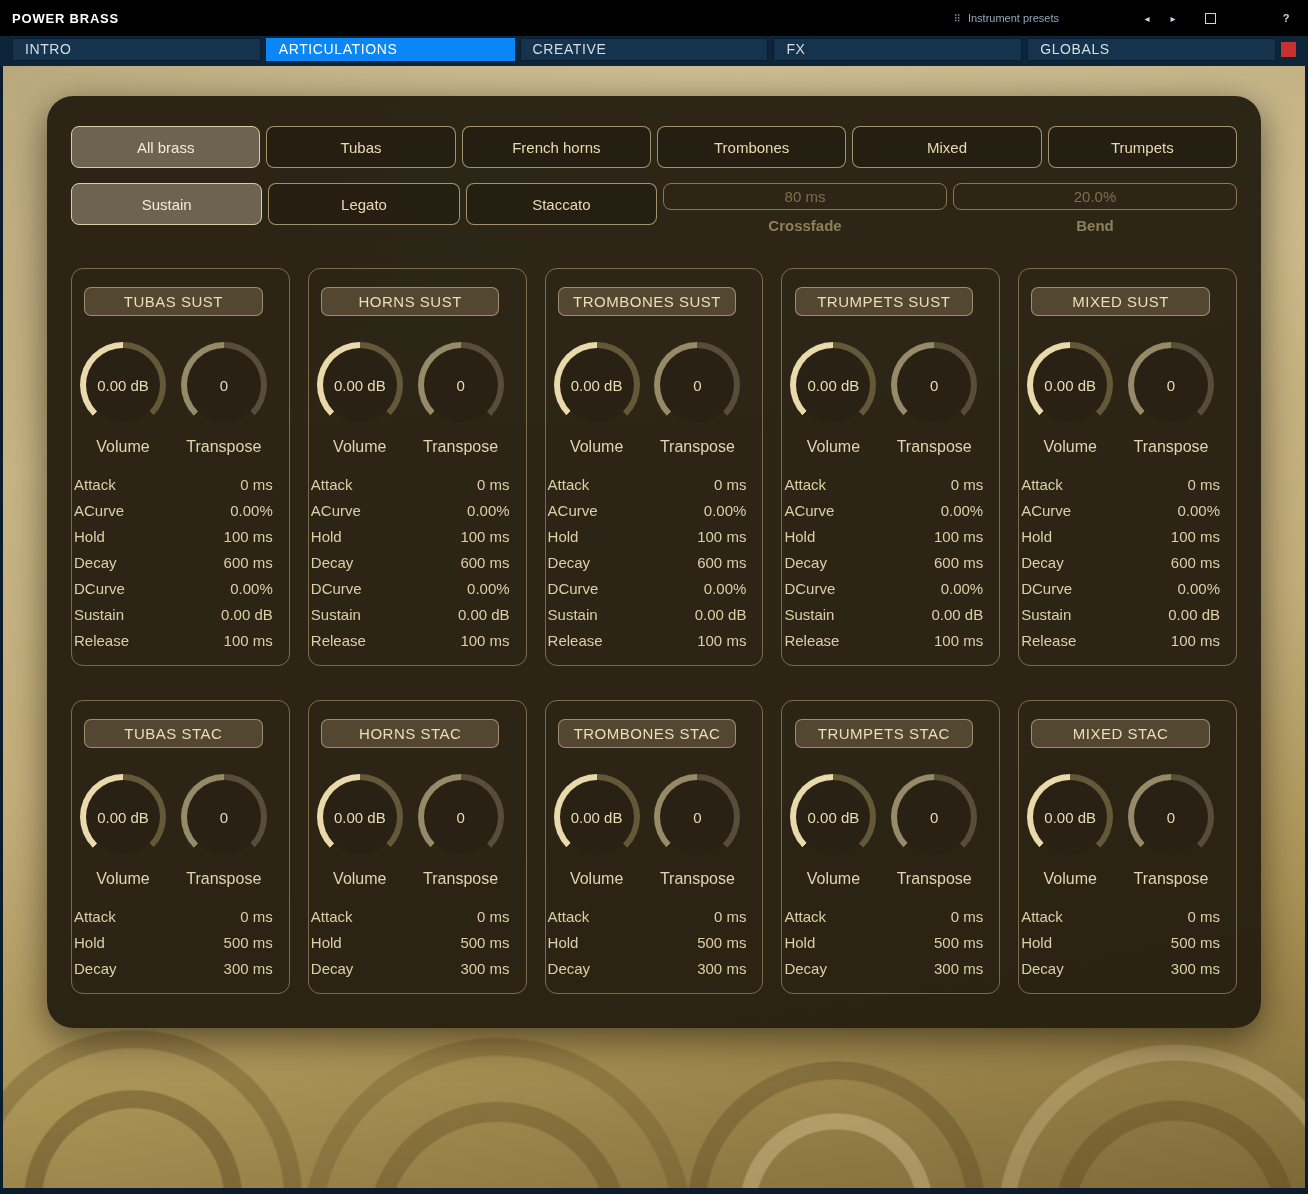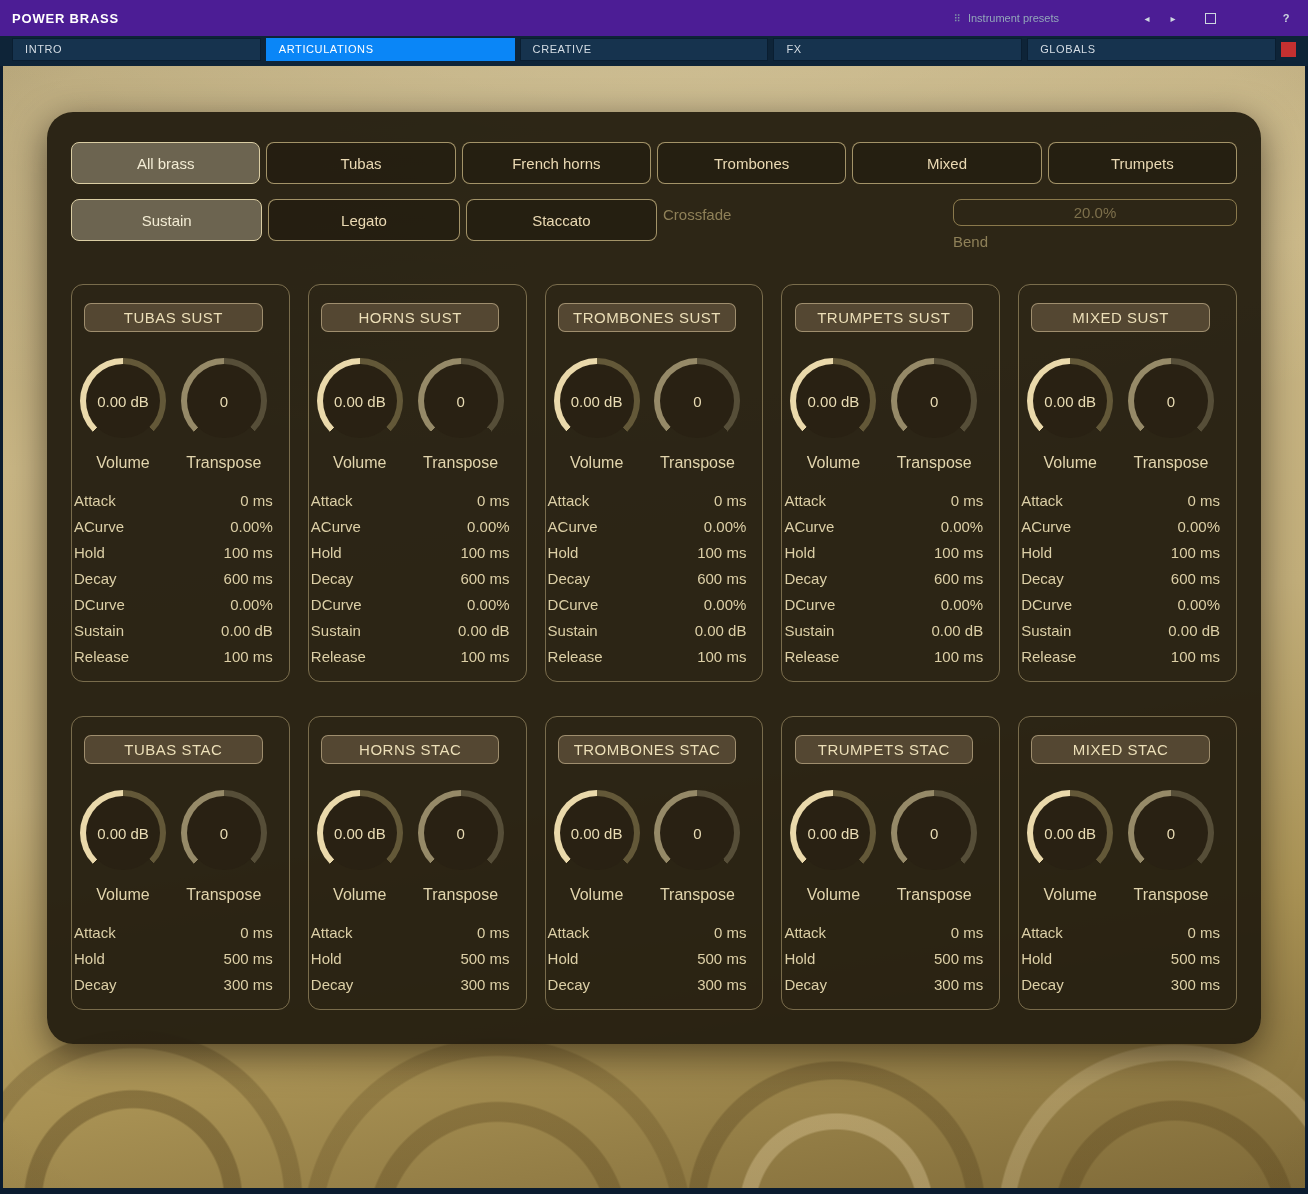--- a/index.html
+++ b/index.html
@@ -1,58 +1,58 @@
 <!DOCTYPE html>
 <html><head>
 <meta charset="utf-8">
 <style>
   * { margin:0; padding:0; box-sizing:border-box; }
   body { font-family:"Liberation Sans", sans-serif; background:#05101d; }
   .window { width:1308px; height:1194px; background:#0b1c2f; overflow:hidden; position:relative; }
 
   
-  .titlebar { height:36px; background:#4c1d95; display:flex; align-items:center; padding:8px 12px; }
+  .titlebar { height:36px; background:#000000; display:flex; align-items:center; padding:8px 12px; }
   .app-title { color:#ffffff; font-size:13px; font-weight:bold; letter-spacing:0.8px; }
   .tb-right { margin-left:auto; display:flex; align-items:center; }
   .presets-btn { display:flex; align-items:center; gap:6px; color:#93a7ba; font-size:11px; cursor:pointer; margin-right:78px; }
   .grid-icon { font-size:10px; letter-spacing:1px; color:#7f94a8; }
   .tb-icon { color:#cdd7e0; font-size:11px; width:20px; text-align:center; cursor:pointer; }
   .tb-icon.arrow { font-size:10px; margin-right:6px; }
   .tb-icon.win { margin-left:16px; border:1px solid #cdd7e0; width:11px; height:11px; font-size:0; }
   .tb-icon.help { margin-left:60px; font-weight:bold; }
 
   
   .tabbar { height:30px; background:#0e2438; display:flex; align-items:center; gap:5px; padding:0 12px 4px 12px; }
-  .tab { flex:1; height:23px; background:#16334e; border:1px solid #0a1e31; color:#d5dde4; font-size:11px; letter-spacing:0.6px; display:flex; align-items:center; padding-left:12px; cursor:pointer; }
+  .tab { flex:1; height:23px; background:#16334e; border:1px solid #0a1e31; color:#d5dde4; font-size:14px; letter-spacing:0.6px; display:flex; align-items:center; padding-left:12px; cursor:pointer; }
   .tab.active { background:#0a86f7; color:#ffffff; border-color:#0a86f7; }
   .record-square { width:15px; height:15px; background:#c53030; flex:0 0 auto; }
 
   
   .content { position:relative; height:1122px; border-left:3px solid #0b1c2f; border-right:3px solid #0b1c2f; overflow:hidden;
     background:
       radial-gradient(circle at 10% 101%, transparent 90px, rgba(60,42,12,0.30) 92px, rgba(60,42,12,0.30) 108px, transparent 110px, transparent 150px, rgba(60,42,12,0.22) 152px, rgba(60,42,12,0.22) 168px, transparent 170px),
       radial-gradient(circle at 38% 104%, transparent 110px, rgba(70,50,15,0.26) 112px, rgba(70,50,15,0.26) 130px, transparent 132px, transparent 176px, rgba(70,50,15,0.20) 178px, rgba(70,50,15,0.20) 194px, transparent 196px),
       radial-gradient(circle at 64% 102%, transparent 80px, rgba(255,235,190,0.28) 82px, rgba(255,235,190,0.28) 96px, transparent 98px, transparent 130px, rgba(60,42,12,0.24) 132px, rgba(60,42,12,0.24) 148px, transparent 150px),
       radial-gradient(circle at 90% 103%, transparent 100px, rgba(70,50,15,0.26) 102px, rgba(70,50,15,0.26) 120px, transparent 122px, transparent 160px, rgba(255,235,190,0.22) 162px, rgba(255,235,190,0.22) 176px, transparent 178px),
       radial-gradient(ellipse 140% 80% at 50% -10%, rgba(255,244,210,0.35), transparent 60%),
       radial-gradient(ellipse 120% 120% at 50% 50%, transparent 55%, rgba(50,34,8,0.38) 100%),
       linear-gradient(170deg, #b2a072 0%, #c8b584 30%, #c2ae7a 55%, #a99254 78%, #7f6a38 100%);
   }
   .bottombar { height:6px; background:#0b1c2f; }
 
   
-  .main-panel { position:absolute; left:44px; right:44px; top:30px; height:932px; background:rgba(36,29,16,0.95); border-radius:26px; box-shadow:0 10px 36px rgba(15,8,0,0.55); padding:30px 24px;margin-top:16px; }
+  .main-panel { position:absolute; left:44px; right:44px; top:30px; height:932px; background:rgba(36,29,16,0.95); border-radius:26px; box-shadow:0 10px 36px rgba(15,8,0,0.55); padding:30px 24px; }
 
   .btn-row { display:flex; gap:6px; align-items:flex-start; }
   .btn-row + .btn-row { margin-top:15px; }
   .gbtn { flex:2; height:42px; background:rgba(15,11,5,0.25); border:1px solid rgba(186,168,120,0.85); border-radius:8px; color:#ead9b3; font-size:15px; display:flex; align-items:center; justify-content:center; cursor:pointer; }
   .gbtn.selected { background:#6c6450; border-color:#dacda3; color:#f3ecd4; }
   .slider-col { flex:3; display:flex; flex-direction:column; align-items:stretch; }
   .slider-box { height:27px; border:1px solid rgba(170,150,95,0.75); border-radius:8px; display:flex; align-items:center; justify-content:center; color:rgba(190,172,118,0.55); font-size:15px; cursor:pointer; }
-  .slider-label { margin-top:7px; text-align:left; color:rgba(160,144,100,0.85); font-size:15px; }
+  .slider-label { margin-top:7px; text-align:center; color:rgba(160,144,100,0.85); font-size:15px;font-weight:bold; }
 
   
   .panel-grid { display:grid; grid-template-columns:repeat(5, 1fr); gap:18px; margin-top:34px; }
   .apanel { border:1px solid rgba(186,168,122,0.55); border-radius:12px; padding:18px 14px 12px 0; display:flex; flex-direction:column; }
   .chip { align-self:center; width:88%; padding:5px 0; text-align:center; background:#544732; border:1px solid rgba(220,200,160,0.55); border-radius:7px; color:#ecdfb8; font-size:15px; letter-spacing:0.5px; }
   .knob-row { display:flex; justify-content:space-between; padding:0 8px; margin-top:26px; }
   .knob { position:relative; width:86px; height:86px; border-radius:50%;
     background:conic-gradient(from 225deg, #ead9ab 0deg 135deg, #635838 135deg 270deg, transparent 270deg 360deg); cursor:pointer; }
   .knob.dim { background:conic-gradient(from 225deg, #968a68 0deg 135deg, #564e38 135deg 270deg, transparent 270deg 360deg); }
   .knob::before { content:""; position:absolute; inset:6px; border-radius:50%; background:#292113; }
@@ -100,20 +100,21 @@
         <div class="gbtn">Trombones</div>
         <div class="gbtn">Mixed</div>
         <div class="gbtn">Trumpets</div>
       </div>
 
       <div class="btn-row">
         <div class="gbtn selected">Sustain</div>
         <div class="gbtn">Legato</div>
         <div class="gbtn">Staccato</div>
         <div class="slider-col">
+          <div class="slider-box">80 ms</div>
           <div class="slider-label">Crossfade</div>
         </div>
         <div class="slider-col">
           <div class="slider-box">20.0%</div>
           <div class="slider-label">Bend</div>
         </div>
       </div>
 
       <div class="panel-grid">
   <div class="apanel">

